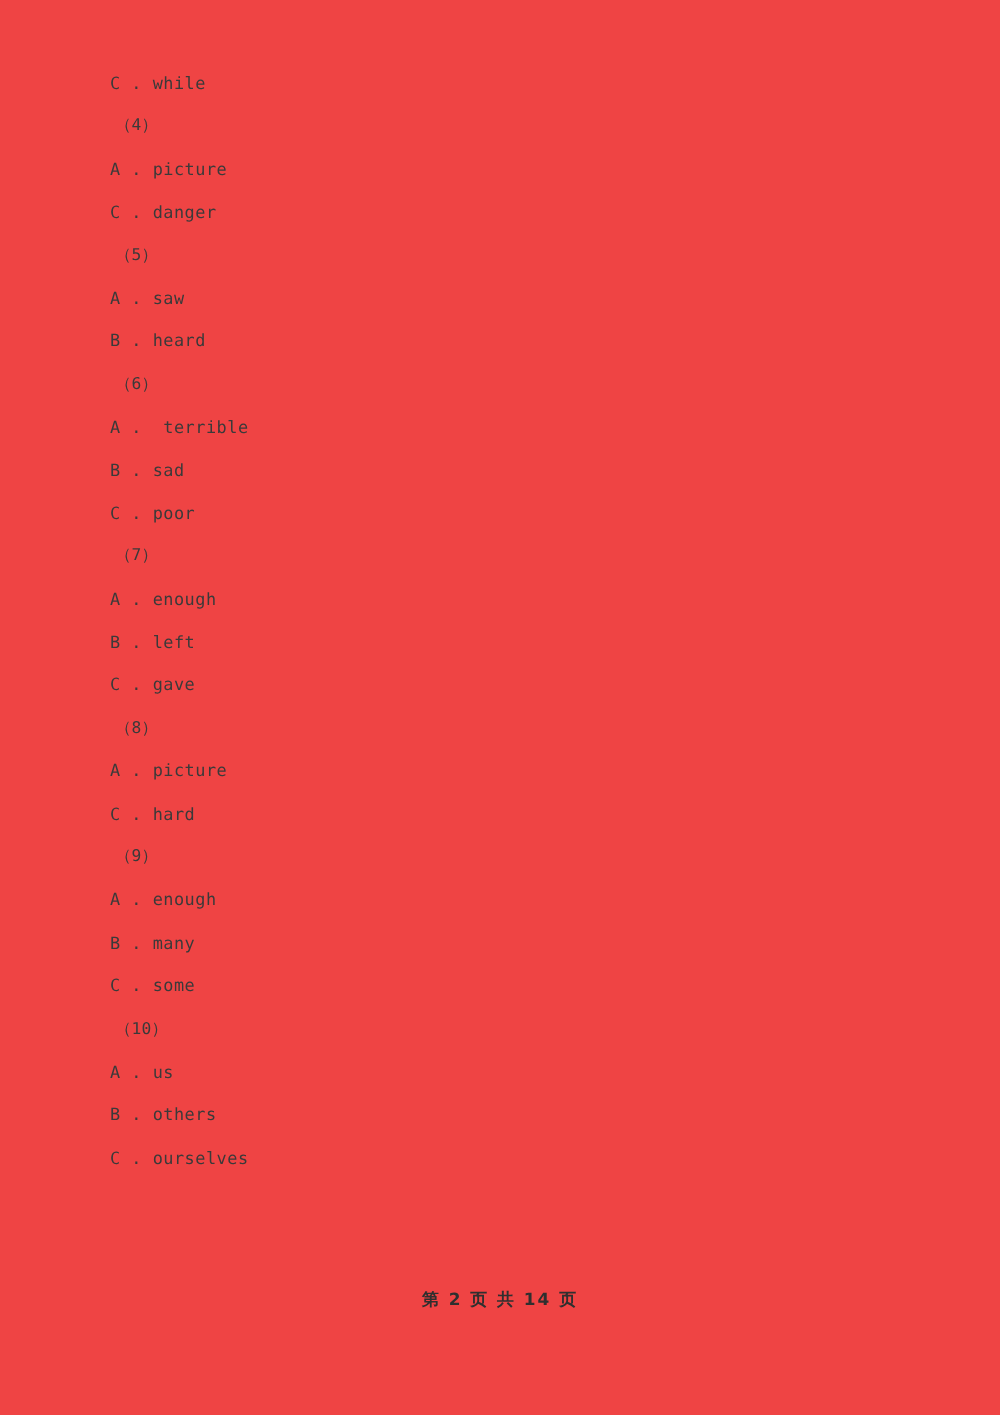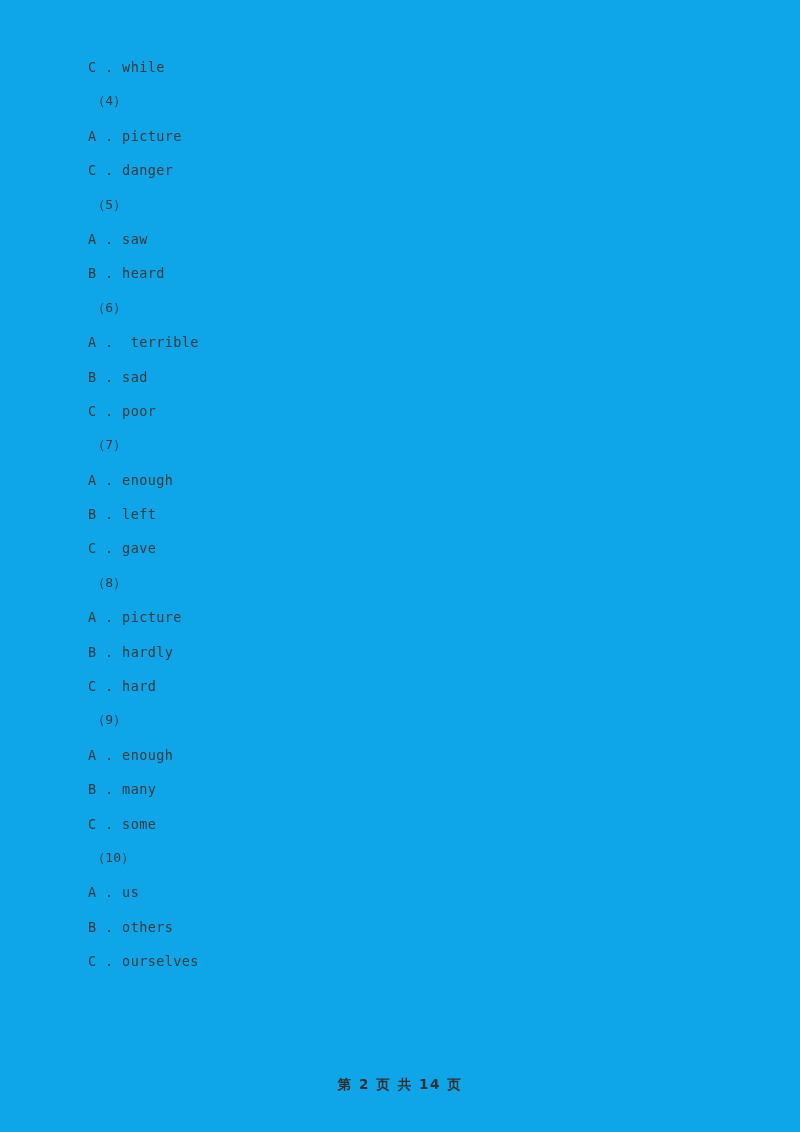--- a/index.html
+++ b/index.html
@@ -14,21 +14,21 @@
     font-family: "DejaVu Sans Mono", "Liberation Mono", monospace;
     overflow: hidden;
   }
 
   #page {
     position: absolute;
     left: 0;
     top: 0;
     width: 800px;
     height: 1132px;
-    background: #0ea5e9;
+    background: #ef4444;
   }
 
   #content {
     position: absolute;
     left: 88px;
     top: 50px;
     width: 600px;
   }
 
   .line {
@@ -55,21 +55,20 @@
     left: 0;
     top: 1031px;
     width: 800px;
     text-align: center;
     color: #2f2f2f;
     font-size: 13.5px;
     font-family: "DejaVu Sans", "Liberation Sans", sans-serif;
     font-weight: bold;
     letter-spacing: 1.6px;
     white-space: pre;
-    margin-top: 45px;
   }
 </style>
 </head>
 <body>
 
 <div id="page">
 
   <div id="content">
       <div class="line option">C . while</div>
       <div class="line qnum">（4）</div>
@@ -81,21 +80,20 @@
       <div class="line qnum">（6）</div>
       <div class="line option">A .  terrible</div>
       <div class="line option">B . sad</div>
       <div class="line option">C . poor</div>
       <div class="line qnum">（7）</div>
       <div class="line option">A . enough</div>
       <div class="line option">B . left</div>
       <div class="line option">C . gave</div>
       <div class="line qnum">（8）</div>
       <div class="line option">A . picture</div>
-      <div class="line option">B . hardly</div>
       <div class="line option">C . hard</div>
       <div class="line qnum">（9）</div>
       <div class="line option">A . enough</div>
       <div class="line option">B . many</div>
       <div class="line option">C . some</div>
       <div class="line qnum">（10）</div>
       <div class="line option">A . us</div>
       <div class="line option">B . others</div>
       <div class="line option">C . ourselves</div>
     </div>

